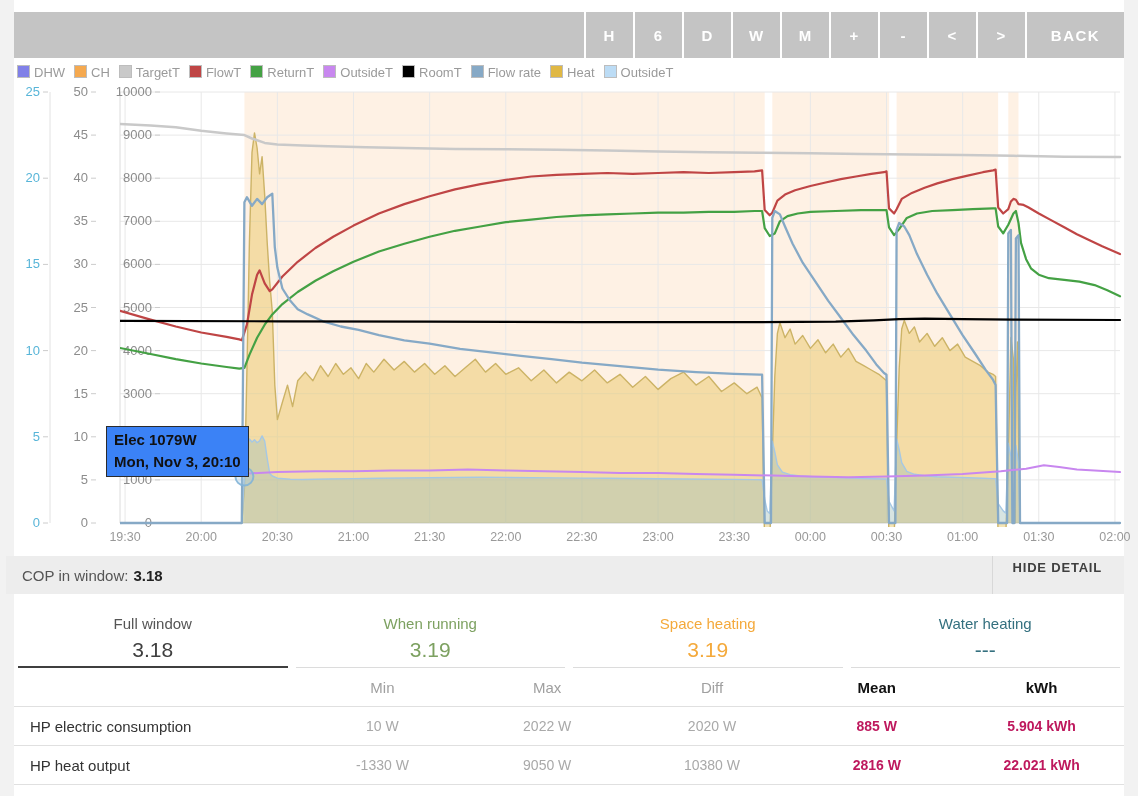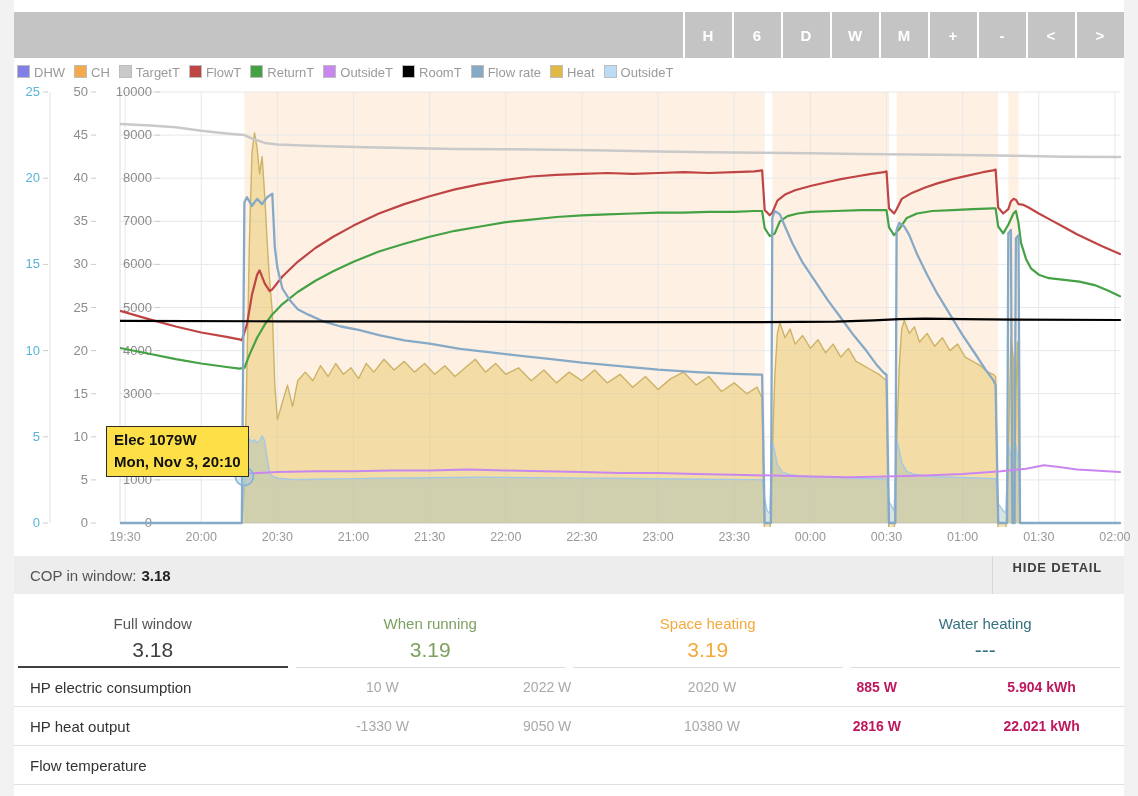--- a/index.html
+++ b/index.html
@@ -18,24 +18,24 @@
   .tbtn.back{width:97px;letter-spacing:1.5px;}
   
   .legend{position:absolute;left:17px;top:62px;display:flex;align-items:center;height:20px;}
   .legend .item{display:flex;align-items:flex-start;margin-right:9px;}
   .legend .sw{width:13px;height:13px;border:1px solid #bdbdbd;margin-right:4px;box-sizing:border-box;}
   .legend .lb{font-size:13px;color:#9a9a9a;}
   
   .chart-wrap{position:absolute;left:0;top:85px;width:1138px;height:470px;}
   svg text{font-family:"Liberation Sans", sans-serif;}
   
-  .tooltip{position:absolute;left:106px;top:426px;background:#fde047;border:1.5px solid #2b2b2b;
+  .tooltip{position:absolute;left:106px;top:426px;background:#3b82f6;border:1.5px solid #2b2b2b;
     padding:2px 7px 3px 7px;font-size:15px;line-height:1.45;font-weight:700;color:#111;white-space:nowrap;z-index:5;}
   
-  .copbar{position:absolute;left:14px;right:14px;top:556px;height:38px;background:#ededed;
+  .copbar{position:absolute;left:6px;right:14px;top:556px;height:38px;background:#ededed;
     display:flex;align-items:stretch;justify-content:space-between;}
   .cop-left{display:flex;align-items:center;padding-left:16px;font-size:15px;color:#555;}
   .cop-left b{color:#222;margin-left:5px;font-size:15px;}
   .cop-right{display:flex;align-items:center;border-left:1px solid #d8d8d8;padding:0 22px 15px 20px;
     font-size:13px;font-weight:600;letter-spacing:.8px;color:#3f3f3f;cursor:pointer;}
   
   .tabs{position:absolute;left:14px;right:14px;top:595px;height:73px;display:flex;}
   .tab{flex:1;text-align:center;margin:0 4px;border-bottom:1px solid #dcdcdc;cursor:pointer;}
   .tab.active{border-bottom:2px solid #3f3f3f;}
   .tab .tl{margin-top:20px;font-size:15px;}
@@ -59,20 +59,21 @@
   <div style="display:flex;">
       <div class="tbtn">H</div>
       <div class="tbtn">6</div>
       <div class="tbtn">D</div>
       <div class="tbtn">W</div>
       <div class="tbtn">M</div>
       <div class="tbtn">+</div>
       <div class="tbtn">-</div>
       <div class="tbtn">&lt;</div>
       <div class="tbtn">&gt;</div>
+      <div class="tbtn back">BACK</div>
     </div>
 </div>
 
 <div class="legend">
     <div class="item">
       <span class="sw" style="background: rgb(128, 128, 232);"></span>
       <span class="lb">DHW</span>
     </div>
     <div class="item">
       <span class="sw" style="background: rgb(245, 169, 79);"></span>
@@ -264,20 +265,28 @@
       <div class="tl" style="color: rgb(244, 169, 59);">Space heating</div>
       <div class="tv" style="color: rgb(244, 169, 59);">3.19</div>
     </div>
     <div class="tab">
       <div class="tl" style="color: rgb(52, 112, 127);">Water heating</div>
       <div class="tv" style="color: rgb(52, 112, 127);">---</div>
     </div>
   </div>
 
 <div class="dtable">
+  <div class="trow thead">
+      <div class="c0"></div>
+      <div class="c">Min</div>
+      <div class="c">Max</div>
+      <div class="c">Diff</div>
+      <div class="c strong">Mean</div>
+      <div class="c strong">kWh</div>
+    </div>
   <div>
       <div class="trow">
         <div class="c0">HP electric consumption</div>
         <div class="c gray">10 W</div>
         <div class="c gray">2022 W</div>
         <div class="c gray">2020 W</div>
         <div class="c dark">885 W</div>
         <div class="c dark">5.904 kWh</div>
       </div>
       <div class="trow">

